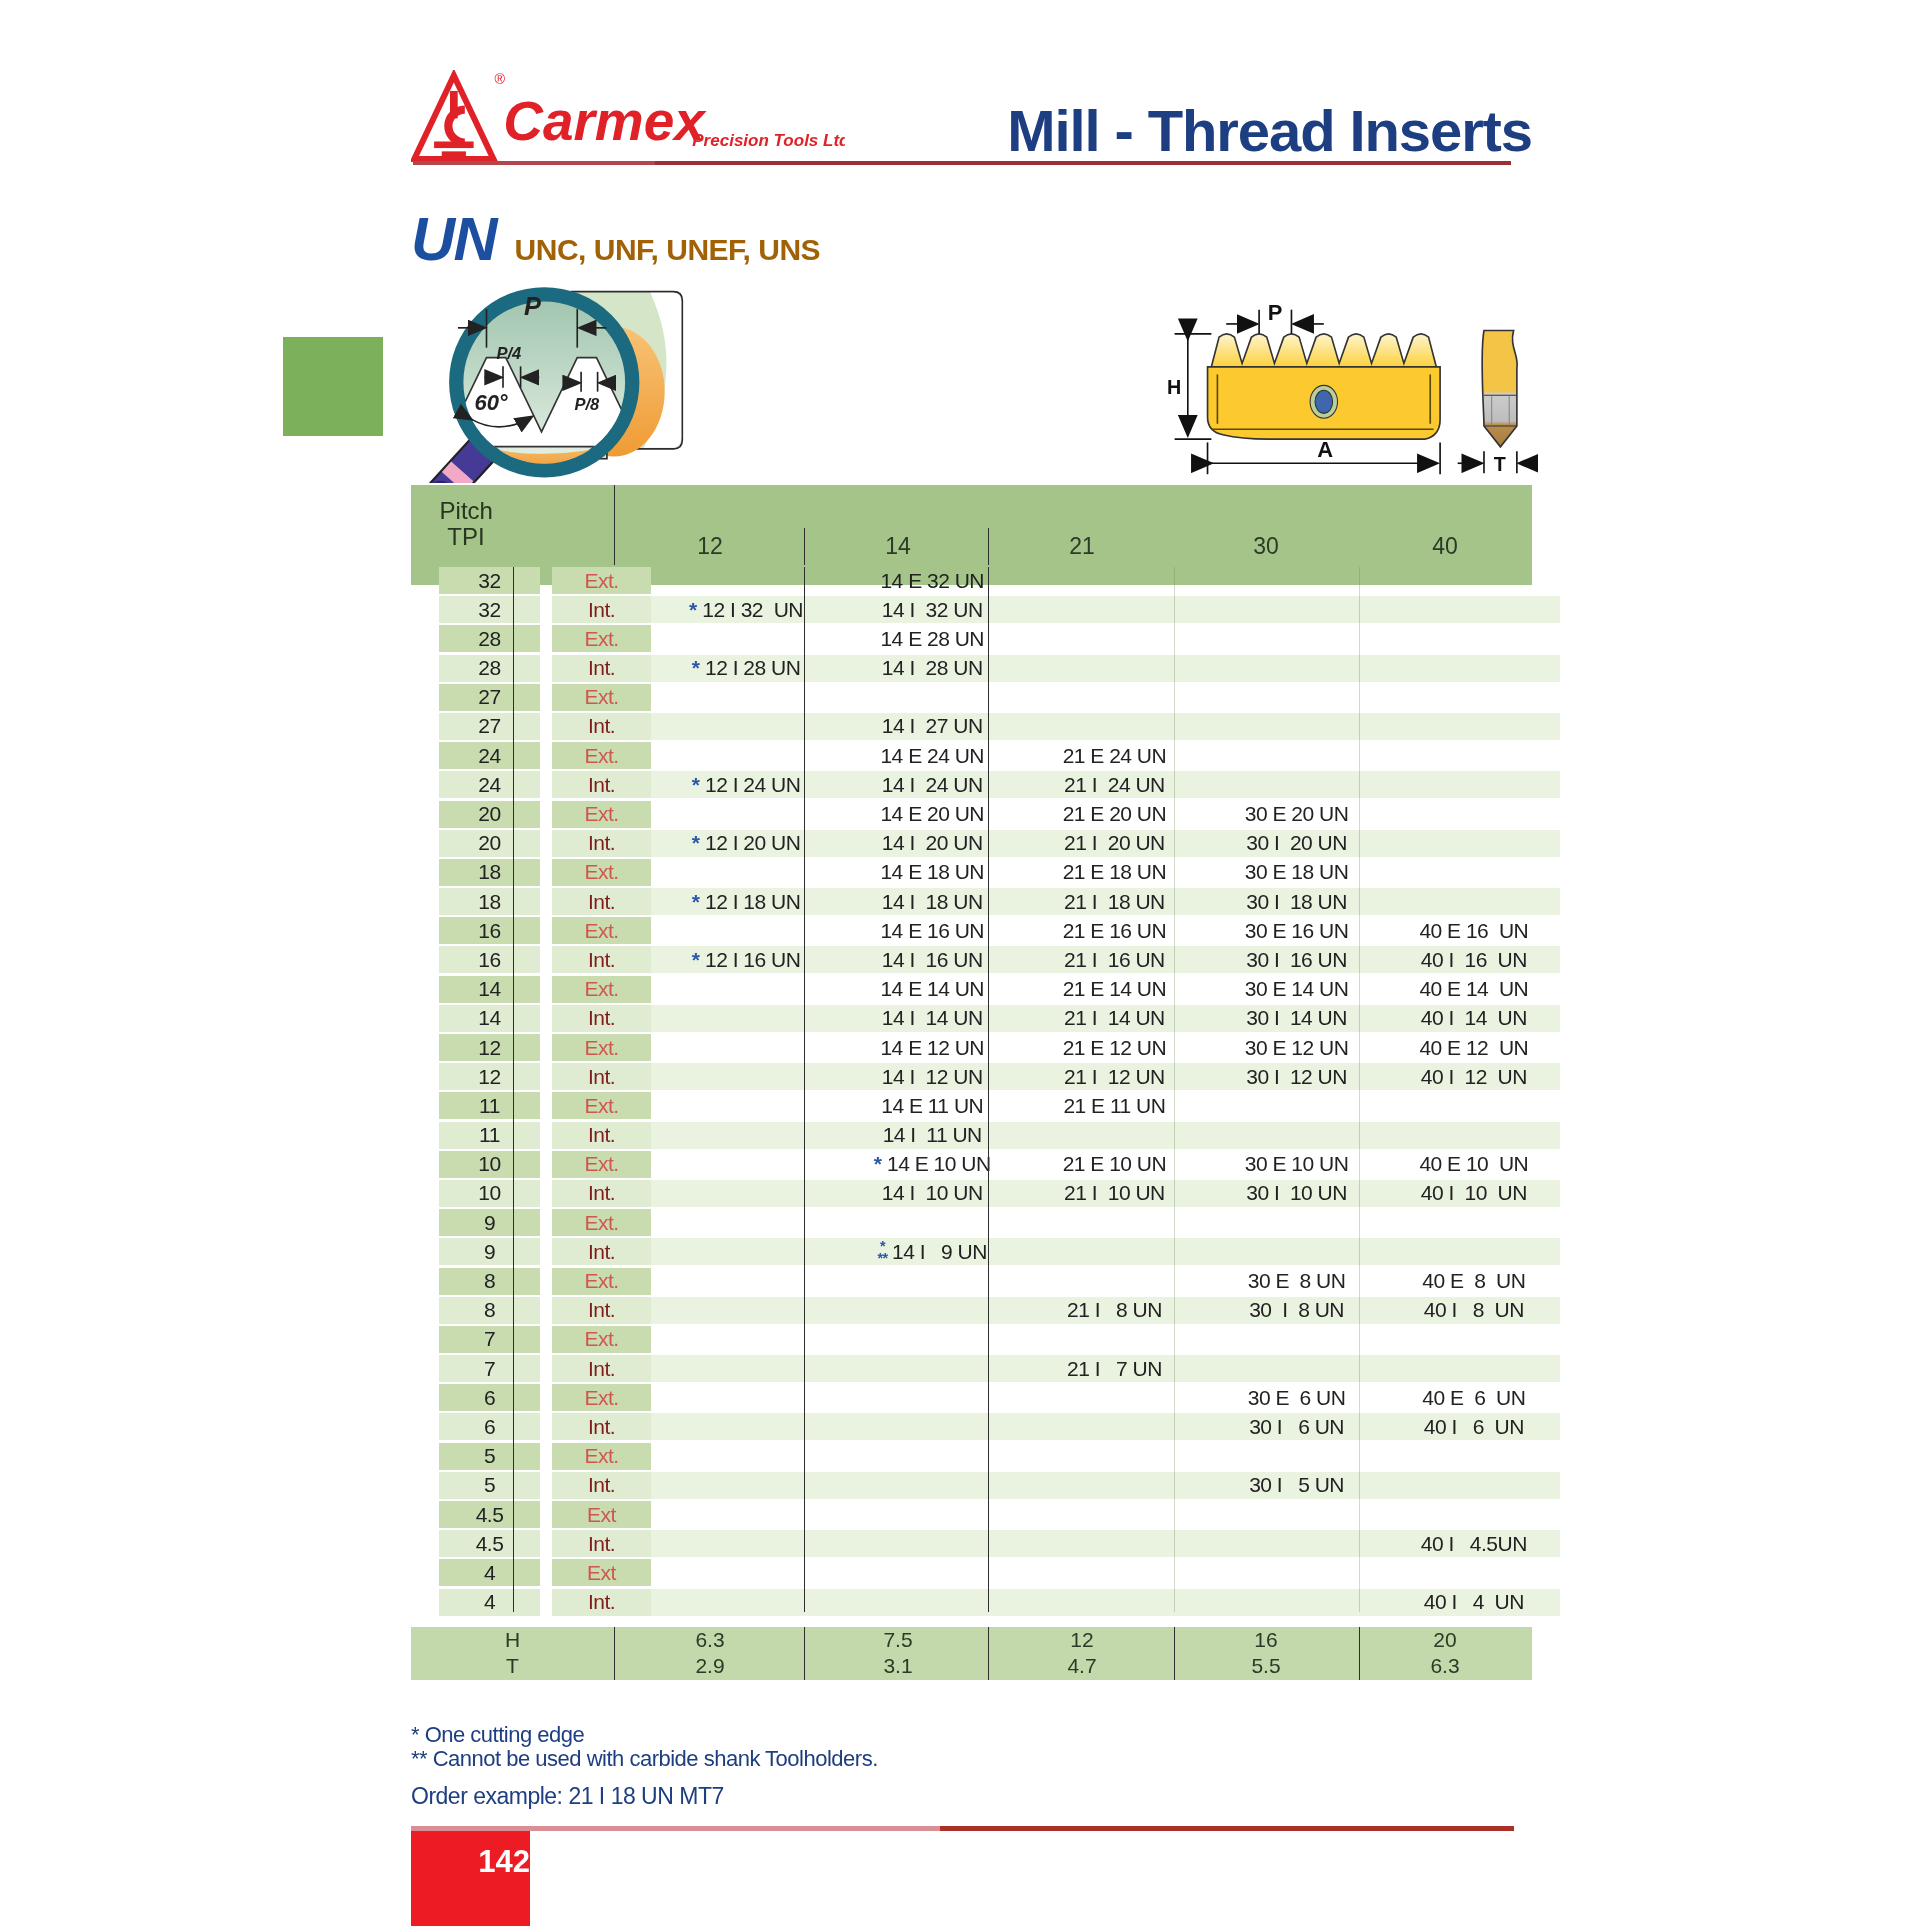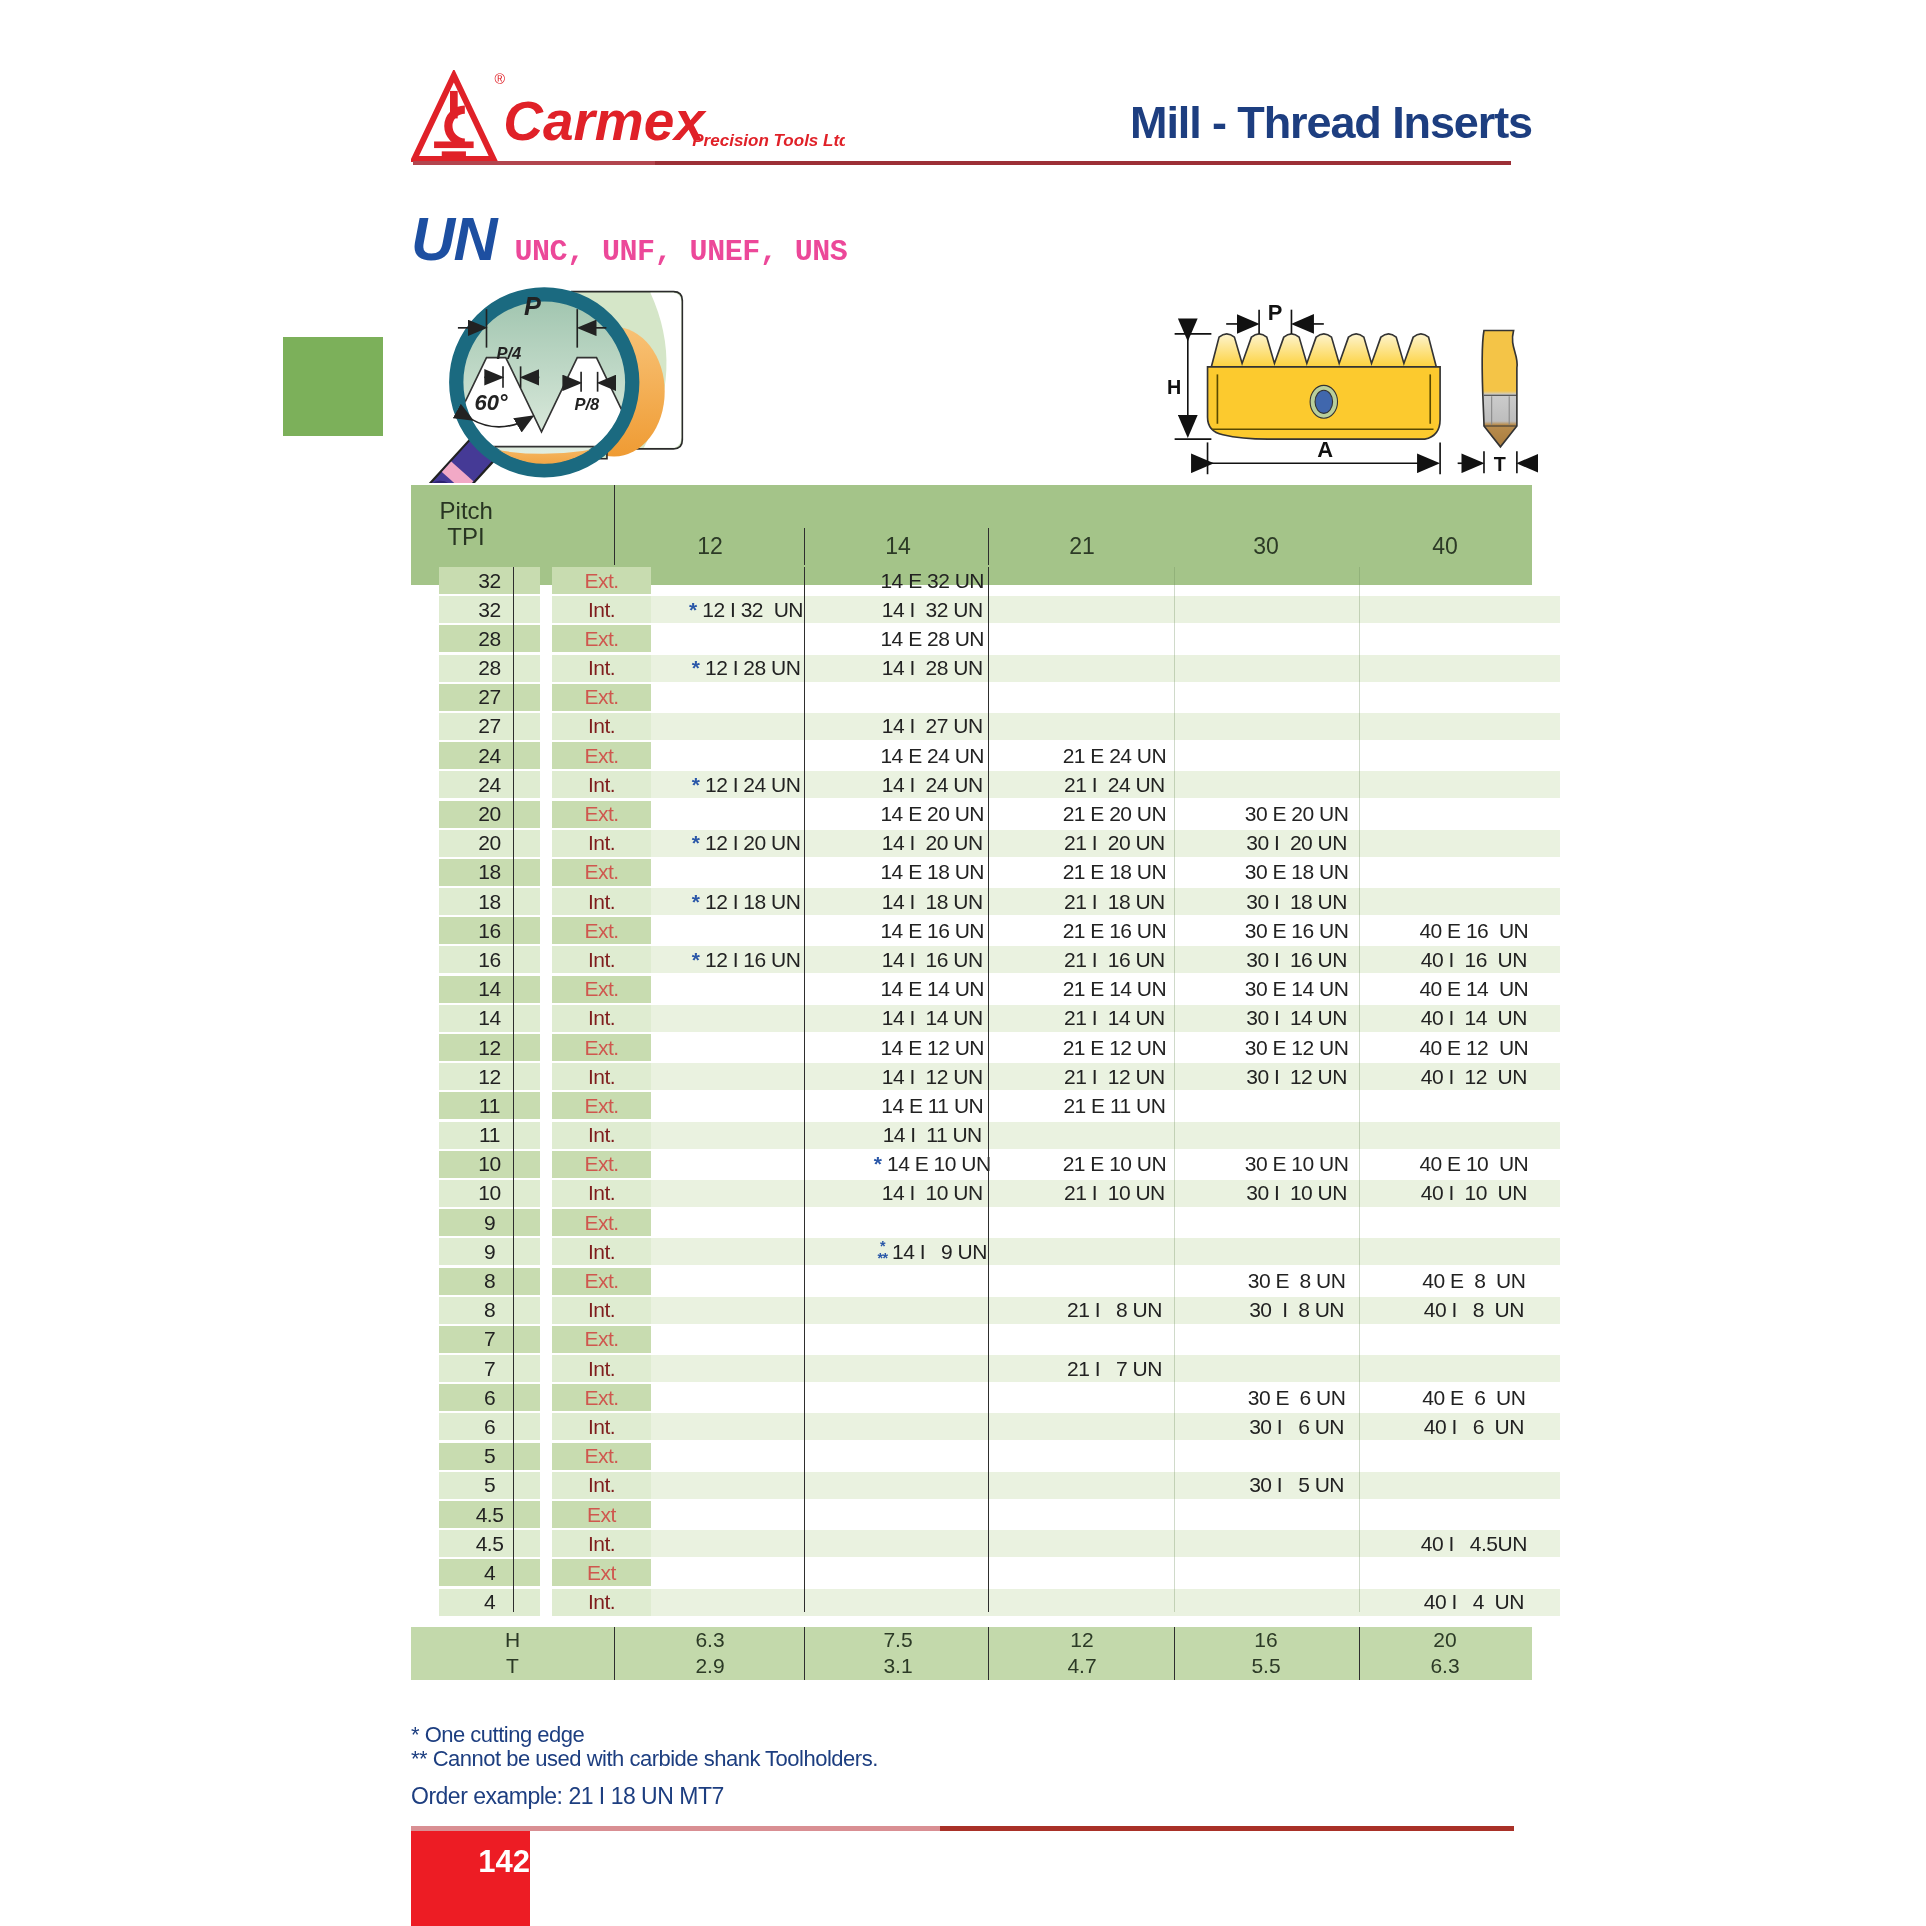--- a/index.html
+++ b/index.html
@@ -2,26 +2,26 @@
 <html style="font-size:8.8px"><head>
 <meta charset="utf-8">
 <style>
   html,body{margin:0;padding:0;}
   body{width:1926px;height:1926px;background:#ffffff;position:relative;
        font-family:"Liberation Sans",sans-serif;color:#222;overflow:hidden;}
   .abs{position:absolute;}
 
   
   #page-title{left:879px;top:97px;width:653px;text-align:right;
-    font-size:45px;font-weight:bold;color:#1d3e80;letter-spacing:-1.1px;}
+    font-size:58px;font-weight:bold;color:#1d3e80;letter-spacing:-1.1px;}
   #top-rule{left:413px;top:161px;width:1098px;height:3.8px;
     background:linear-gradient(90deg,#b2454e 0%,#b2454e 22%,#9c2f36 22%,#9c2f36 100%);}
   #un-block{left:411px;top:204px;display:flex;align-items:baseline;}
   #un-code{font-size:61px;font-weight:bold;font-style:italic;color:#1d4fa1;letter-spacing:-1.6px;}
-  #un-sub{font-size:30px;font-weight:bold;color:#ec4899;margin-left:18.7px;letter-spacing:-0.5px;font-family:Liberation Mono, monospace;}
+  #un-sub{font-size:30px;font-weight:bold;color:#a16207;margin-left:18.7px;letter-spacing:-0.5px;}
   #green-square{left:283px;top:337px;width:100px;height:99px;background:#7cb05a;}
 
   
   #table{left:411px;top:485px;width:1121px;height:1203px;}
   #thead{position:absolute;left:0;top:0;width:1121px;height:100px;background:#a4c489;}
   #pitch-label{position:absolute;left:0;top:13px;width:203px;padding-left:28.6px;
     font-size:24px;line-height:26px;color:#283522;box-sizing:border-box;}
   #pitch-label .l2{padding-left:7.7px;}
   #insert-size{position:absolute;left:203px;top:8.8px;width:919px;text-align:center;
     font-size:22px;color:#2c3a26;}

